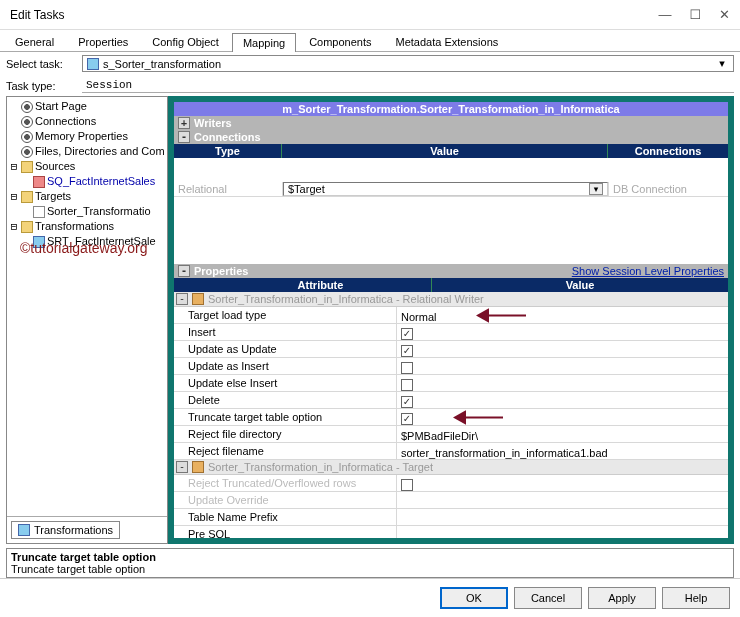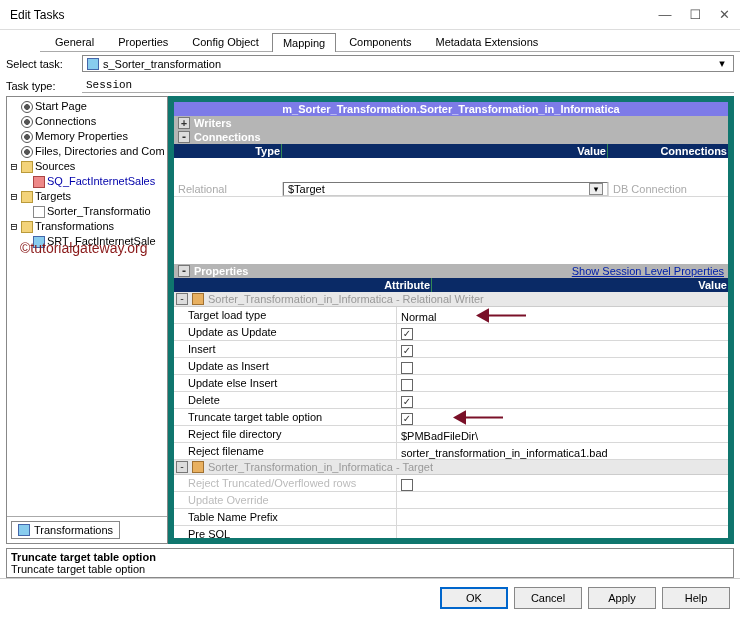--- a/index.html
+++ b/index.html
@@ -1,21 +1,21 @@
 <!DOCTYPE html>
 <html><head>
 <meta charset="utf-8">
 <style>
 * { box-sizing: border-box; margin: 0; padding: 0; }
 body { font-family: "Segoe UI", Tahoma, sans-serif; font-size: 11px; background: #fff; color: #000; width: 740px; height: 617px; overflow: hidden; position: relative; }
 .titlebar { height: 30px; display: flex; align-items: center; padding: 0 10px; border-bottom: 1px solid #ddd; }
 .titlebar-title { flex: 1; font-size: 12px; }
 .titlebar-icons { display: flex; gap: 18px; color: #555; }
 .titlebar-icons span { cursor: default; font-size: 13px; }
-.tabstrip { display: flex; border-bottom: 1px solid #aaa; padding: 2px 4px 0; gap: 2px; margin-left: 40px; }
+.tabstrip { display: flex; border-bottom: 1px solid #aaa; padding: 2px 4px 0; gap: 2px; }
 .tab { padding: 3px 10px; border: 1px solid transparent; border-bottom: none; cursor: default; }
 .tab.active { border-color: #888; background: #fff; position: relative; top: 1px; }
 .row { display: flex; align-items: center; padding: 3px 6px; gap: 6px; }
 .row label { width: 70px; }
 .select-task { flex: 1; border: 1px solid #888; background: #fff; padding: 1px 4px; display: flex; align-items: center; gap: 4px; }
 .select-task .dd { width: 14px; text-align: center; }
 .task-type-val { flex: 1; border-bottom: 1px solid #aaa; padding: 1px 4px; font-family: Liberation Mono, monospace; }
 .main { display: flex; height: 448px; padding: 0 6px; gap: 0; }
 .sidebar { width: 162px; border: 1px solid #888; background: #fff; display: flex; flex-direction: column; }
 .tree { flex: 1; overflow: hidden; padding: 2px; line-height: 15px; }
@@ -31,21 +31,21 @@
 .ico-tf { background: #8ce; border: 1px solid #46a; }
 .sidebar-bottom { border-top: 1px solid #aaa; padding: 4px; }
 .sidebar-bottom-tab { border: 1px solid #888; padding: 2px 6px; display: inline-flex; align-items: center; gap: 4px; }
 .watermark { color: #8a1a1a; font-size: 14px; position: absolute; left: 20px; top: 240px; z-index: 10; pointer-events: none; }
 .content { flex: 1; border: 6px solid #0f766e; display: flex; flex-direction: column; background: #fff; overflow: hidden; }
 .purple-header { background: #7d7be8; color: #fff; text-align: center; font-weight: bold; padding: 1px; font-size: 11px; }
 .section-hdr { background: #b5b5b5; color: #fff; font-weight: bold; padding: 1px 4px; display: flex; align-items: center; gap: 4px; }
 .section-hdr.properties { justify-content: space-between; }
 .section-hdr a { color: #0020aa; text-decoration: underline; font-weight: normal; }
 .collapse-btn { width: 12px; height: 12px; background: #ddd; border: 1px solid #777; text-align: center; line-height: 10px; font-family: monospace; font-size: 10px; color: #333; }
-.hdr-row { display: flex; background: #0a2a66; color: #fff; font-weight: bold; text-align: right; }
+.hdr-row { display: flex; background: #0a2a66; color: #fff; font-weight: bold; text-align: center; }
 .hdr-row.three > div:nth-child(1) { width: 108px; border-right: 1px solid #385; }
 .hdr-row.three > div:nth-child(2) { flex: 1; border-right: 1px solid #385; }
 .hdr-row.three > div:nth-child(3) { width: 120px; }
 .hdr-row.two > div:nth-child(1) { width: 222px; border-right: 1px solid #385; margin-left: 36px; }
 .hdr-row.two > div:nth-child(2) { flex: 1; }
 .hdr-row > div { padding: 1px; }
 .data-row { display: flex; border-bottom: 1px solid #d8d8d8; margin-top: 24px; }
 .data-row.three > div:nth-child(1) { width: 108px; color: #aaa; padding: 1px 4px; }
 .data-row.three > div:nth-child(2) { flex: 1; display: flex; border-left: 1px solid #d8d8d8; }
 .data-row.three > div:nth-child(3) { width: 120px; color: #aaa; border-left: 1px solid #d8d8d8; padding: 1px 4px; }
@@ -204,27 +204,27 @@
         <div class="prop-row">
           <div class="attr">Target load type</div>
           <div class="val">
             <span>Normal</span>
             <span class="arrow" style="position:relative;left:40px"><svg viewBox="0 0 50 15">
                 <path d="M50 7.5 L12 7.5 M12 2 L2 7.5 L12 13 Z" fill="#7a1028" stroke="#7a1028" stroke-width="2"></path>
               </svg></span>
           </div>
         </div>
         <div class="prop-row">
+          <div class="attr">Insert</div>
+          <div class="val">
+            <span class="cb checked"></span>
+          </div>
+        </div>
+        <div class="prop-row">
           <div class="attr">Update as Update</div>
-          <div class="val">
-            <span class="cb checked"></span>
-          </div>
-        </div>
-        <div class="prop-row">
-          <div class="attr">Insert</div>
           <div class="val">
             <span class="cb checked"></span>
           </div>
         </div>
         <div class="prop-row">
           <div class="attr">Update as Insert</div>
           <div class="val">
             <span class="cb"></span>
           </div>
         </div>

